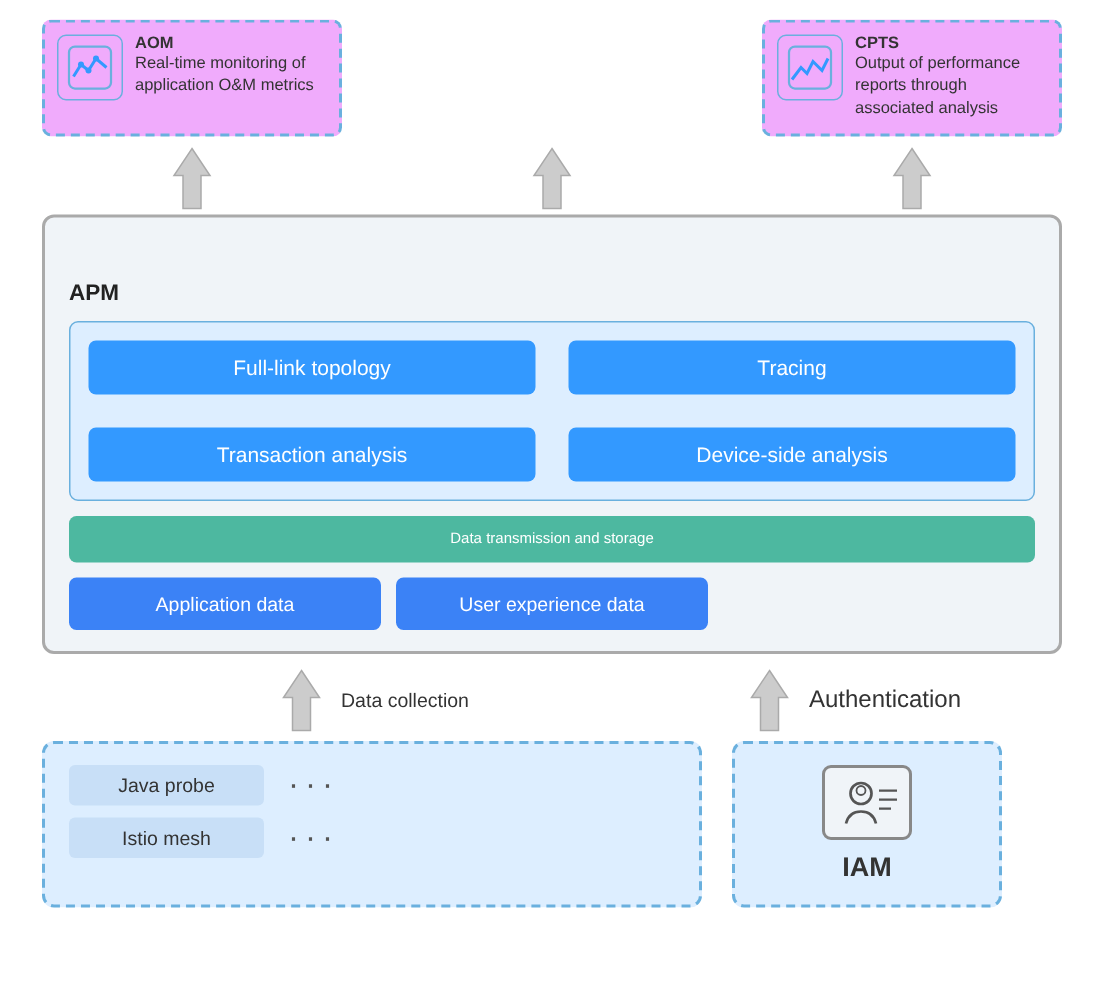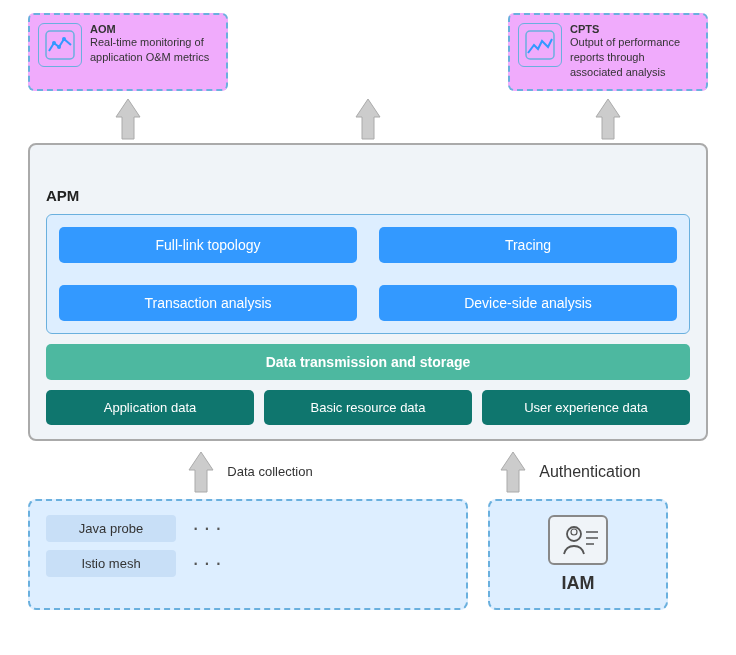--- a/index.html
+++ b/index.html
@@ -117,33 +117,32 @@
       font-weight: 500;
     }
 
     
     .green-bar {
       background: #4db8a0;
       color: #fff;
       border-radius: 5px;
       text-align: center;
       padding: 10px 0;
-      font-size: 14px;
+      font-size: 10px;
       margin-bottom: 10px;
-      font-weight: bold;
     }
 
     
     .data-btns {
       display: grid;
       grid-template-columns: 1fr 1fr 1fr;
       gap: 10px;
     }
     .blue-btn-light {
-      background: #0f766e;
+      background: #3b82f6;
       color: #fff;
       border-radius: 5px;
       padding: 10px 0;
       text-align: center;
       font-size: 13px;
     }
 
     
     .probe-box {
       border: 2px dashed #6ab0de;
@@ -269,21 +268,20 @@
       <div class="blue-btn">Full-link topology</div>
       <div class="blue-btn">Tracing</div>
       <div class="blue-btn">Transaction analysis</div>
       <div class="blue-btn">Device-side analysis</div>
     </div>
 
     <div class="green-bar">Data transmission and storage</div>
 
     <div class="data-btns">
       <div class="blue-btn-light">Application data</div>
-      <div class="blue-btn-light">Basic resource data</div>
       <div class="blue-btn-light">User experience data</div>
     </div>
   </div>
 
   <div style="display:flex; width:680px; align-items:center; margin-top:4px; height:54px;">
 
     <div style="width:440px; display:flex; flex-direction:column; align-items:center; position:relative;">
       <div style="display:flex; align-items:center; gap:8px;">
         <svg width="36" height="44" viewBox="0 0 36 44">
           <polygon points="18,2 30,20 24,20 24,42 12,42 12,20 6,20" fill="#ccc" stroke="#aaa" stroke-width="1"></polygon>

